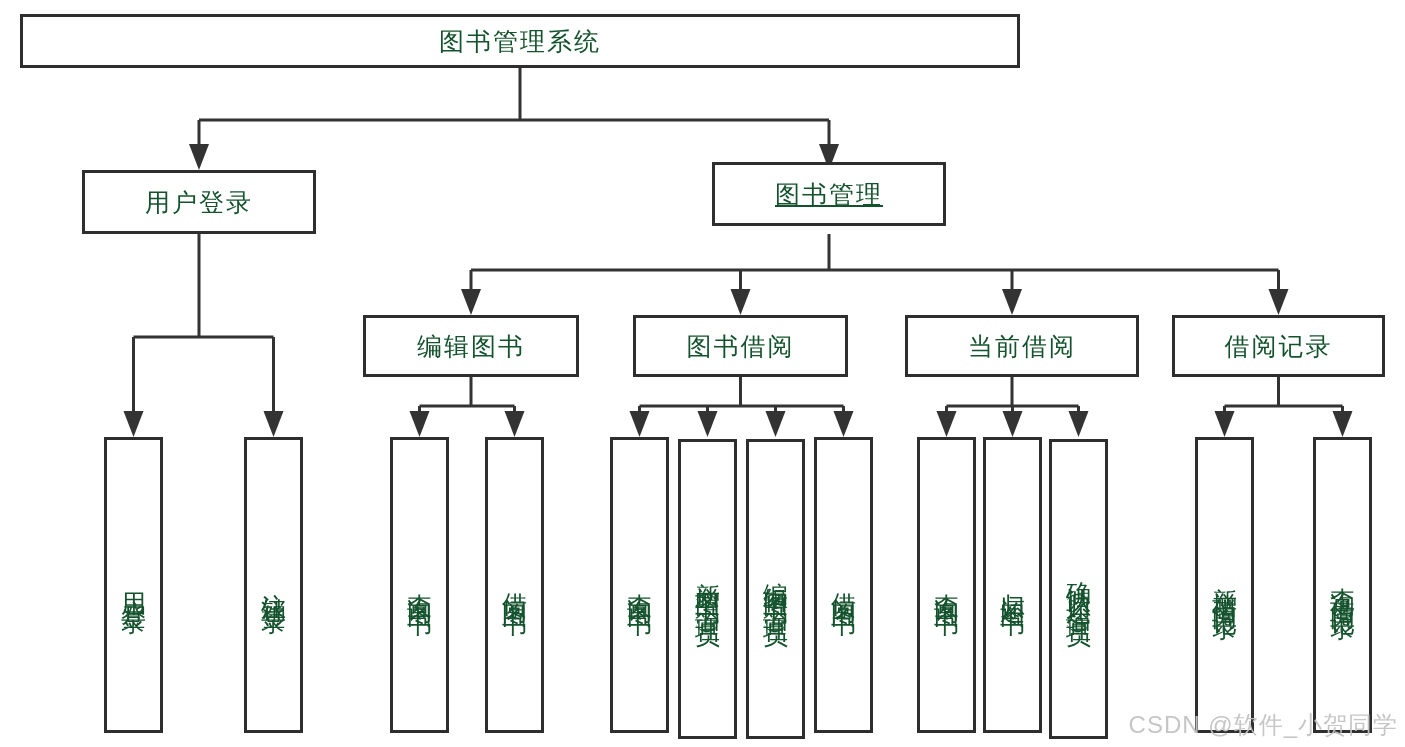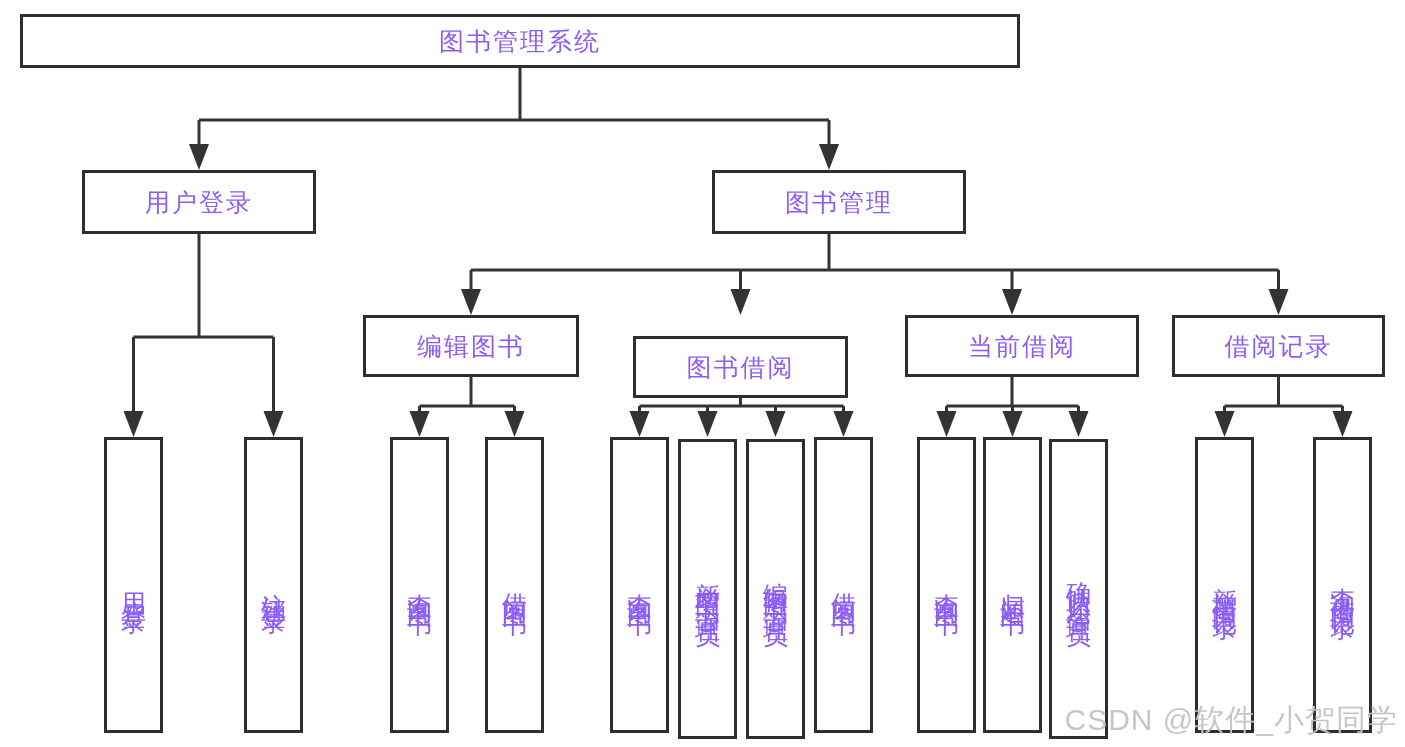--- a/index.html
+++ b/index.html
@@ -22,37 +22,37 @@
     height: 747px;
   }
   .node {
     position: absolute;
     box-sizing: border-box;
     border: 3px solid #2e2e2e;
     background: #ffffff;
     display: flex;
     align-items: center;
     justify-content: center;
-    color: #8b5cf6;
+    color: #14532d;
     font-size: 25px;
     letter-spacing: 2px;
     white-space: nowrap;
   }
   .leaf {
     writing-mode: vertical-rl;
     text-orientation: mixed;
     letter-spacing: 6px;
     line-height: 1;
     white-space: normal;
   }
   #watermark {
     position: absolute;
     right: 7px;
     bottom: 6px;
-    font-size: 30px;
+    font-size: 24px;
     color: #c3c3c3;
     letter-spacing: 1px;
     z-index: 5;
     opacity: 0.95;
   }
 </style>
 </head>
 <body>
 
 <div id="stage">
@@ -96,24 +96,24 @@
       <polygon points="1002.5,411 1022.5,411 1012.5,437"></polygon>
       <polygon points="1068.5,411 1088.5,411 1078.5,437"></polygon>
       <polygon points="1214.5,411 1234.5,411 1224.5,437"></polygon>
       <polygon points="1332.5,411 1352.5,411 1342.5,437"></polygon>
     </g>
   </svg>
 
   <div class="node" style="left:20px; top:14px; width:1000px; height:54px;">图书管理系统</div>
 
   <div class="node" style="left:82px; top:170px; width:234px; height:64px;">用户登录</div>
-  <div class="node" style="left:712px; top:170px; width:254px; height:64px;">图书管理</div>
+  <div class="node" style="left:712px; top:162px; width:234px; height:64px;text-decoration:underline;">图书管理</div>
 
   <div class="node" style="left:363px; top:315px; width:216px; height:62px;">编辑图书</div>
-  <div class="node" style="left:633px; top:315px; width:215px; height:62px;margin-top:21px;">图书借阅</div>
+  <div class="node" style="left:633px; top:315px; width:215px; height:62px;">图书借阅</div>
   <div class="node" style="left:905px; top:315px; width:234px; height:62px;">当前借阅</div>
   <div class="node" style="left:1172px; top:315px; width:213px; height:62px;text-align:right;">借阅记录</div>
 
   <div class="node leaf" style="left:104px; top:437px; width:59px; height:296px;">用户登录</div>
   <div class="node leaf" style="left:244px; top:437px; width:59px; height:296px;">注销登录</div>
 
   <div class="node leaf" style="left:390px; top:437px; width:59px; height:296px;">查询图书</div>
   <div class="node leaf" style="left:485px; top:437px; width:59px; height:296px;">借阅图书</div>
 
   <div class="node leaf" style="left:610px; top:437px; width:59px; height:296px;">查询图书</div>

